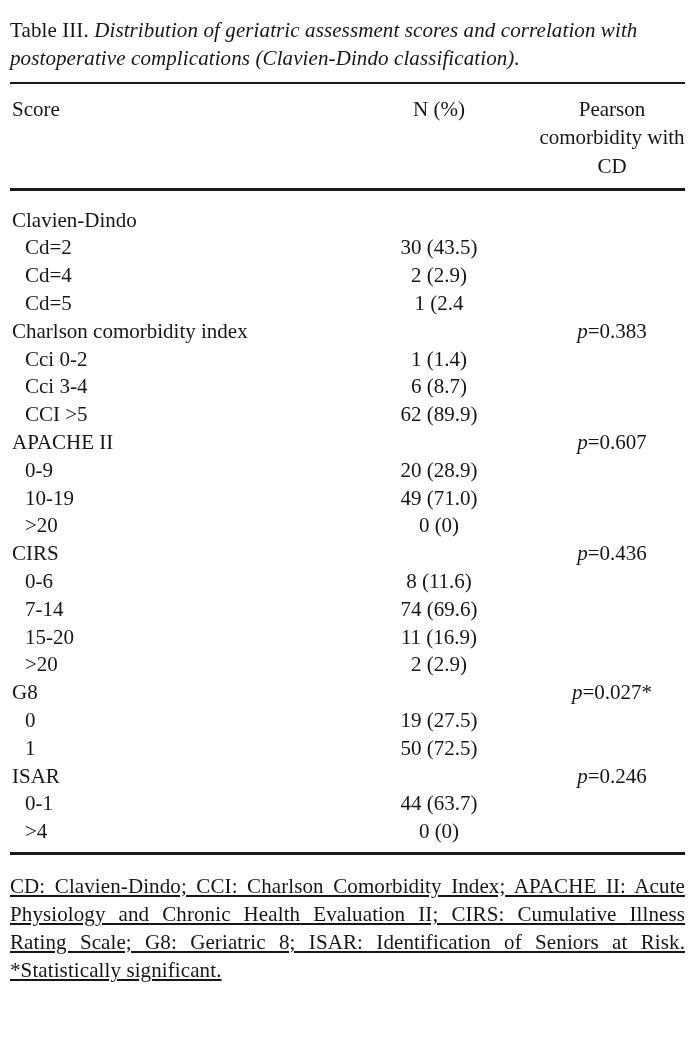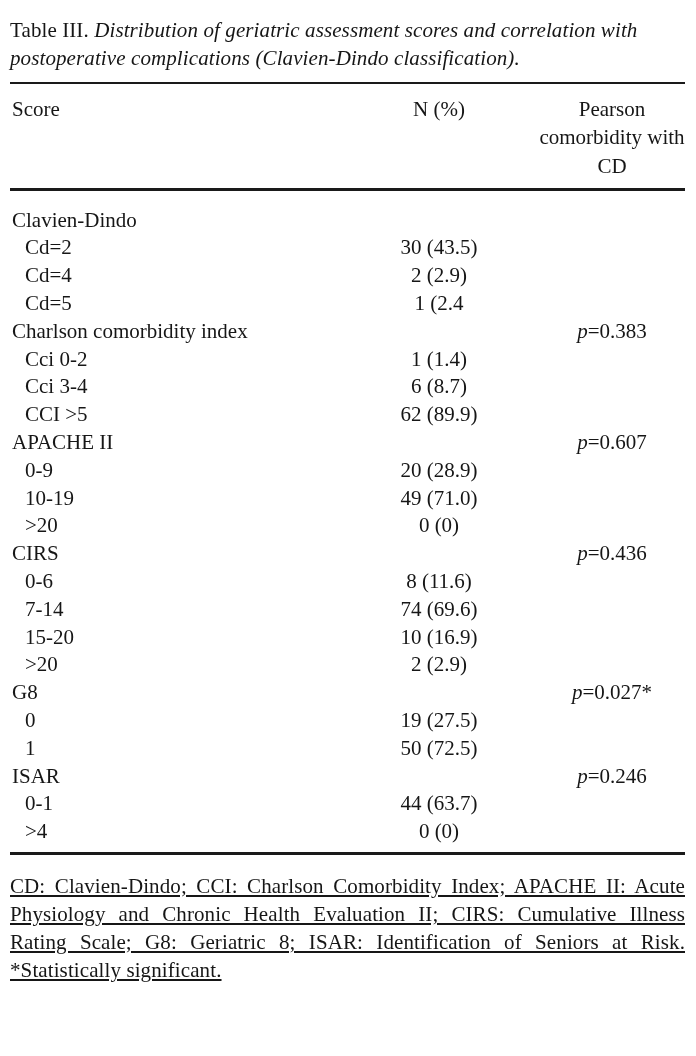--- a/index.html
+++ b/index.html
@@ -158,21 +158,21 @@
     </div>
 
     <div class="grid-row row">
       <div class="c1 indent">7-14</div>
       <div class="c2">74 (69.6)</div>
       <div class="c3"></div>
     </div>
 
     <div class="grid-row row">
       <div class="c1 indent">15-20</div>
-      <div class="c2">10 (16.9)</div>
+      <div class="c2">11 (16.9)</div>
       <div class="c3"></div>
     </div>
 
     <div class="grid-row row">
       <div class="c1 indent">&gt;20</div>
       <div class="c2">2 (2.9)</div>
       <div class="c3"></div>
     </div>
 
     <div class="grid-row row">

